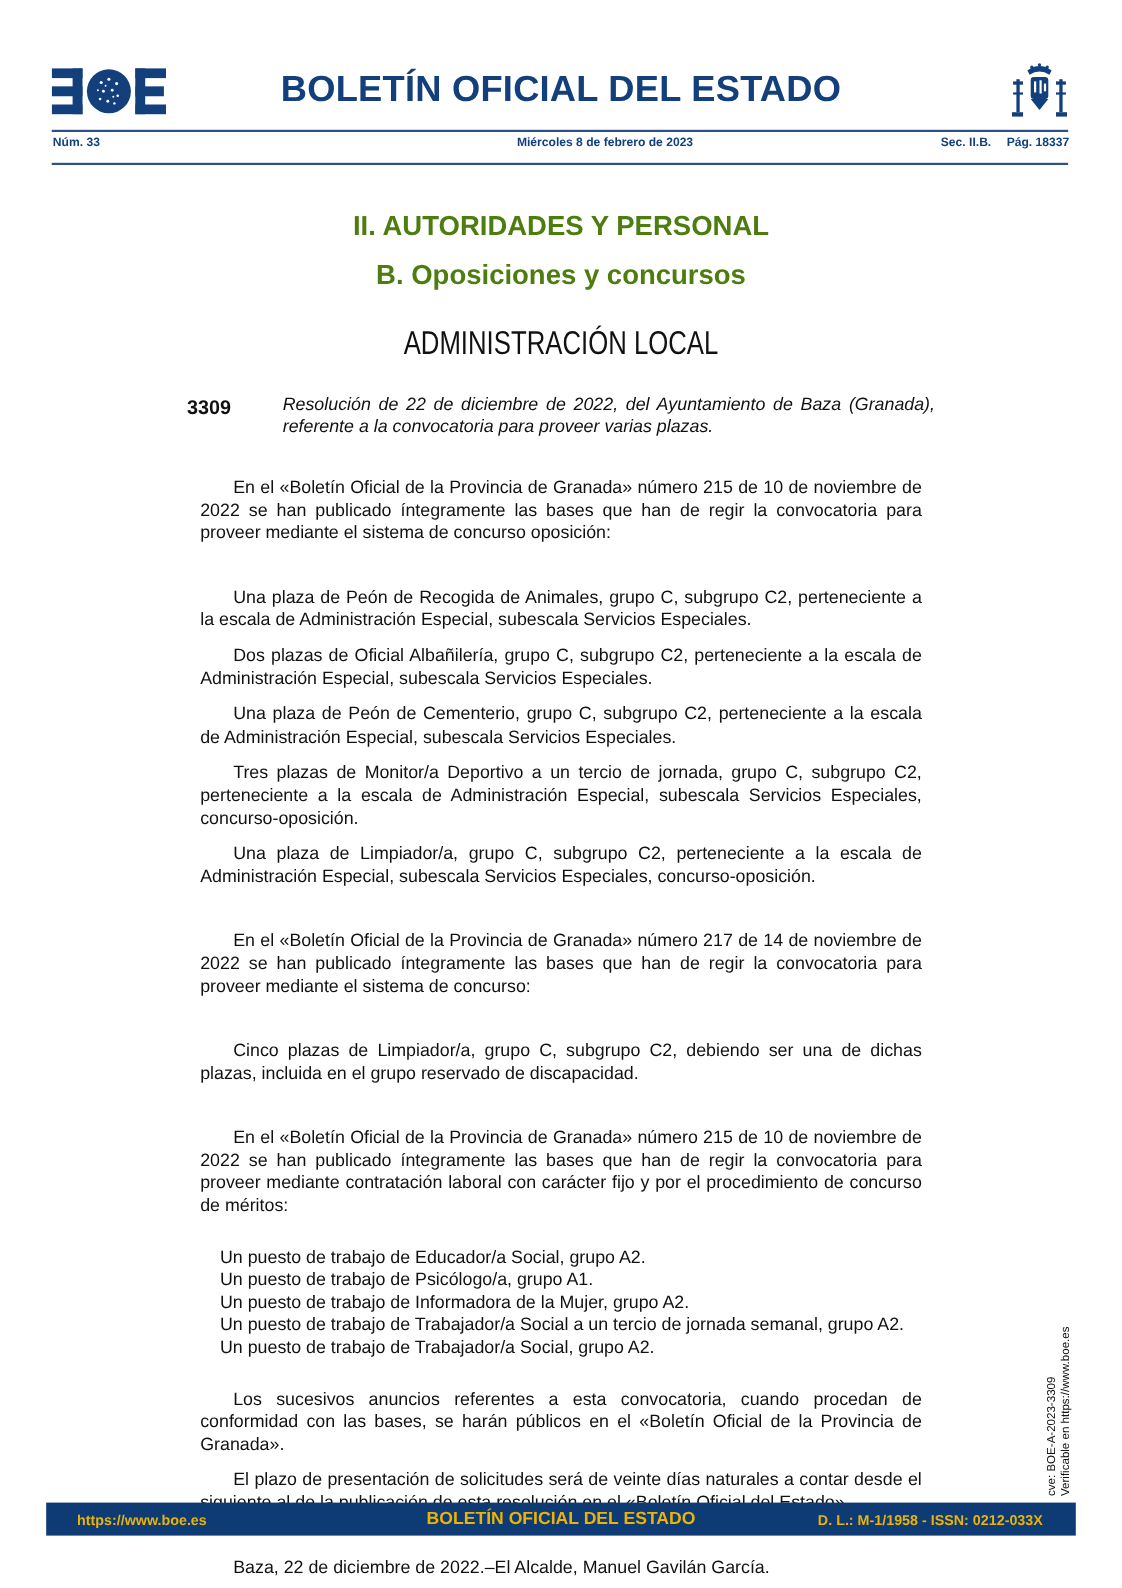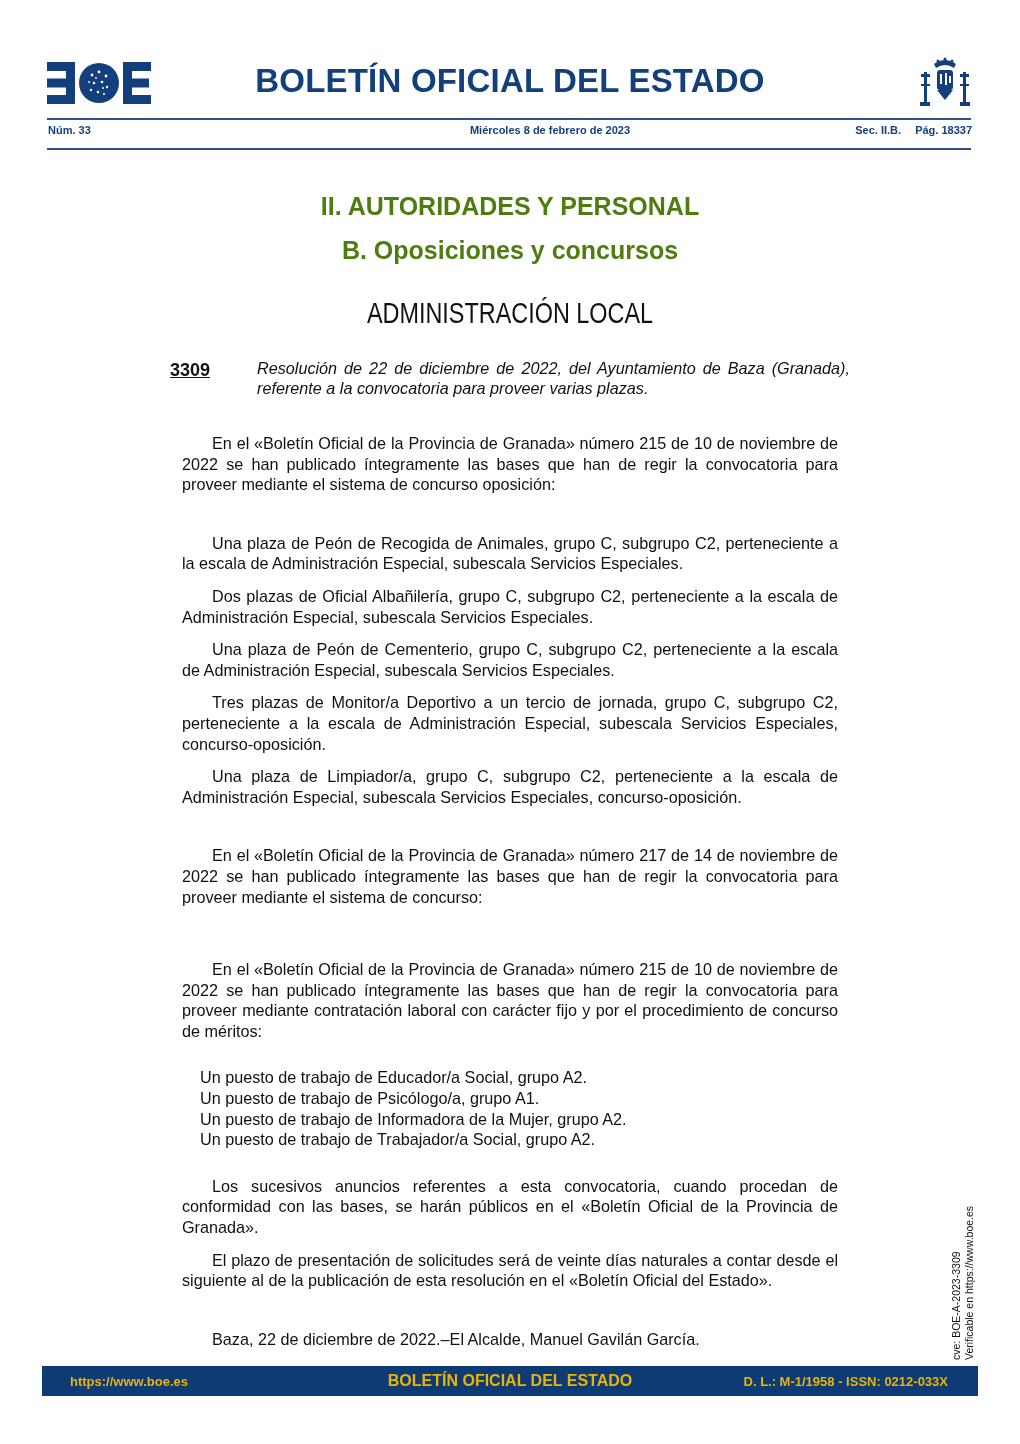--- a/index.html
+++ b/index.html
@@ -17,21 +17,21 @@
   .meta.left { left: 48px; }
   .meta.center { left: 0; width: 1020px; text-align: center; padding-left: 40px; }
   .meta.right { right: 48px; }
   .meta.right span + span { margin-left: 14px; }
 
   .h-section { position: absolute; left: 0; width: 1020px; text-align: center; font-weight: bold; font-size: 25px; color: #4d7c0f; }
   .h1 { top: 192px; }
   .h2 { top: 236px; }
   .h-admin { position: absolute; left: 0; width: 1020px; top: 296px; text-align: center; font-size: 30px; color: #111; transform: scaleX(0.78); transform-origin: center; }
 
-  .entry-no { position: absolute; left: 170px; top: 360px; font-weight: bold; font-size: 18px; text-decoration: underline; }
+  .entry-no { position: absolute; left: 170px; top: 360px; font-weight: bold; font-size: 18px; }
   .entry-title { position: absolute; left: 257px; top: 358px; width: 593px; font-style: italic; font-size: 16.2px; line-height: 20px; text-align: justify; text-align-last: left; }
 
   .body { position: absolute; left: 170px; width: 680px; font-size: 16.2px; line-height: 20.6px; }
   .body p { margin: 12px; text-indent: 30px; text-align: justify; }
   .body p.last-left { text-align-last: left; }
   .body .gap { height: 14px; }
   .body .list-line { margin: 0; padding-left: 30px; text-indent: 0; text-align: left; }
 
   .sidebar-note { position: absolute; left: 950px; top: 1160px; width: 40px; height: 200px; }
   .sidebar-note .inner { position: absolute; left: 0; top: 200px; transform: rotate(-90deg); transform-origin: 0 0; width: 200px; font-size: 10.5px; line-height: 13px; color: #111; white-space: nowrap; }
@@ -118,26 +118,28 @@
   <p>En el «Boletín Oficial de la Provincia de Granada» número 215 de 10 de noviembre de 2022 se han publicado íntegramente las bases que han de regir la convocatoria para proveer mediante el sistema de concurso oposición:</p>
   <div class="gap"></div>
   <p class="last-left">Una plaza de Peón de Recogida de Animales, grupo C, subgrupo C2, perteneciente a la escala de Administración Especial, subescala Servicios Especiales.</p>
   <p class="last-left">Dos plazas de Oficial Albañilería, grupo C, subgrupo C2, perteneciente a la escala de Administración Especial, subescala Servicios Especiales.</p>
   <p class="last-left">Una plaza de Peón de Cementerio, grupo C, subgrupo C2, perteneciente a la escala de Administración Especial, subescala Servicios Especiales.</p>
   <p class="last-left">Tres plazas de Monitor/a Deportivo a un tercio de jornada, grupo C, subgrupo C2, perteneciente a la escala de Administración Especial, subescala Servicios Especiales, concurso-oposición.</p>
   <p class="last-left">Una plaza de Limpiador/a, grupo C, subgrupo C2, perteneciente a la escala de Administración Especial, subescala Servicios Especiales, concurso-oposición.</p>
   <div class="gap"></div>
   <p>En el «Boletín Oficial de la Provincia de Granada» número 217 de 14 de noviembre de 2022 se han publicado íntegramente las bases que han de regir la convocatoria para proveer mediante el sistema de concurso:</p>
   <div class="gap"></div>
+  <p class="last-left">Cinco plazas de Limpiador/a, grupo C, subgrupo C2, debiendo ser una de dichas plazas, incluida en el grupo reservado de discapacidad.</p>
   <div class="gap"></div>
   <p>En el «Boletín Oficial de la Provincia de Granada» número 215 de 10 de noviembre de 2022 se han publicado íntegramente las bases que han de regir la convocatoria para proveer mediante contratación laboral con carácter fijo y por el procedimiento de concurso de méritos:</p>
   <div class="gap"></div>
   <p class="list-line">Un puesto de trabajo de Educador/a Social, grupo A2.</p>
   <p class="list-line">Un puesto de trabajo de Psicólogo/a, grupo A1.</p>
   <p class="list-line">Un puesto de trabajo de Informadora de la Mujer, grupo A2.</p>
+  <p class="list-line">Un puesto de trabajo de Trabajador/a Social a un tercio de jornada semanal, grupo A2.</p>
   <p class="list-line">Un puesto de trabajo de Trabajador/a Social, grupo A2.</p>
   <div class="gap"></div>
   <p class="last-left">Los sucesivos anuncios referentes a esta convocatoria, cuando procedan de conformidad con las bases, se harán públicos en el «Boletín Oficial de la Provincia de Granada».</p>
   <p class="last-left">El plazo de presentación de solicitudes será de veinte días naturales a contar desde el siguiente al de la publicación de esta resolución en el «Boletín Oficial del Estado».</p>
   <div class="gap"></div>
   <p class="last-left">Baza, 22 de diciembre de 2022.–El Alcalde, Manuel Gavilán García.</p>
 </div>
 
 <div class="sidebar-note">
   <div class="inner">

